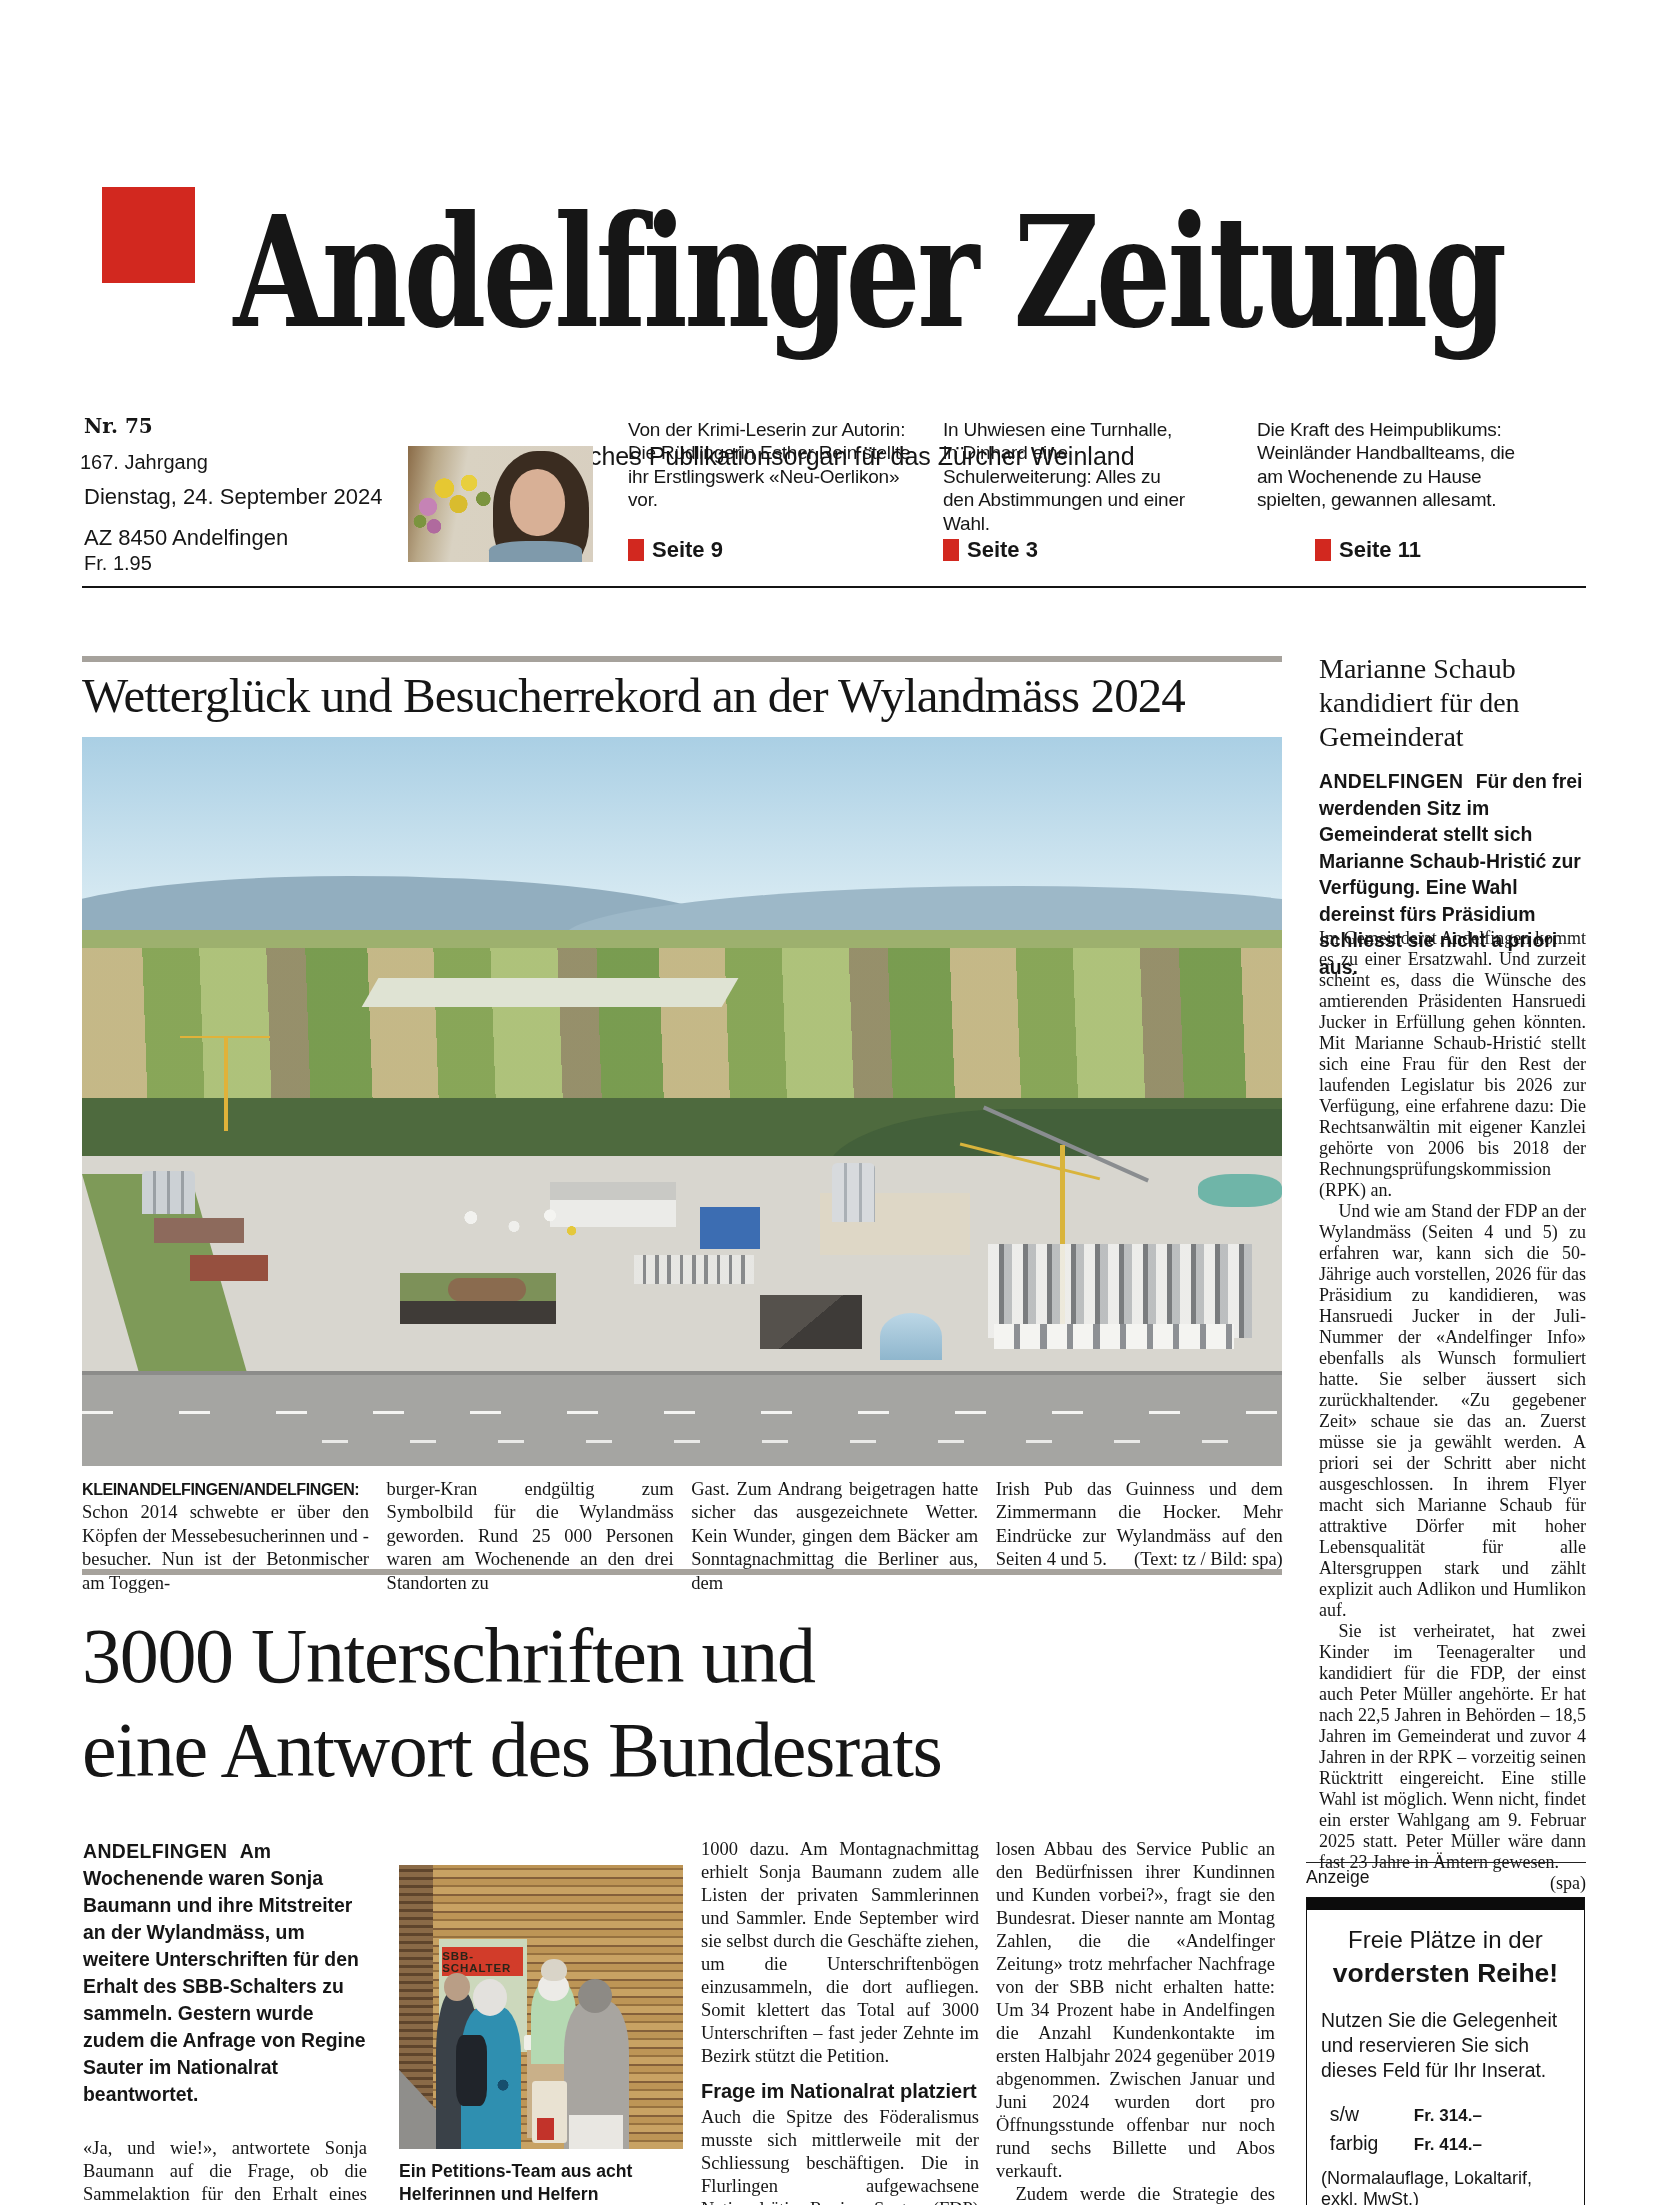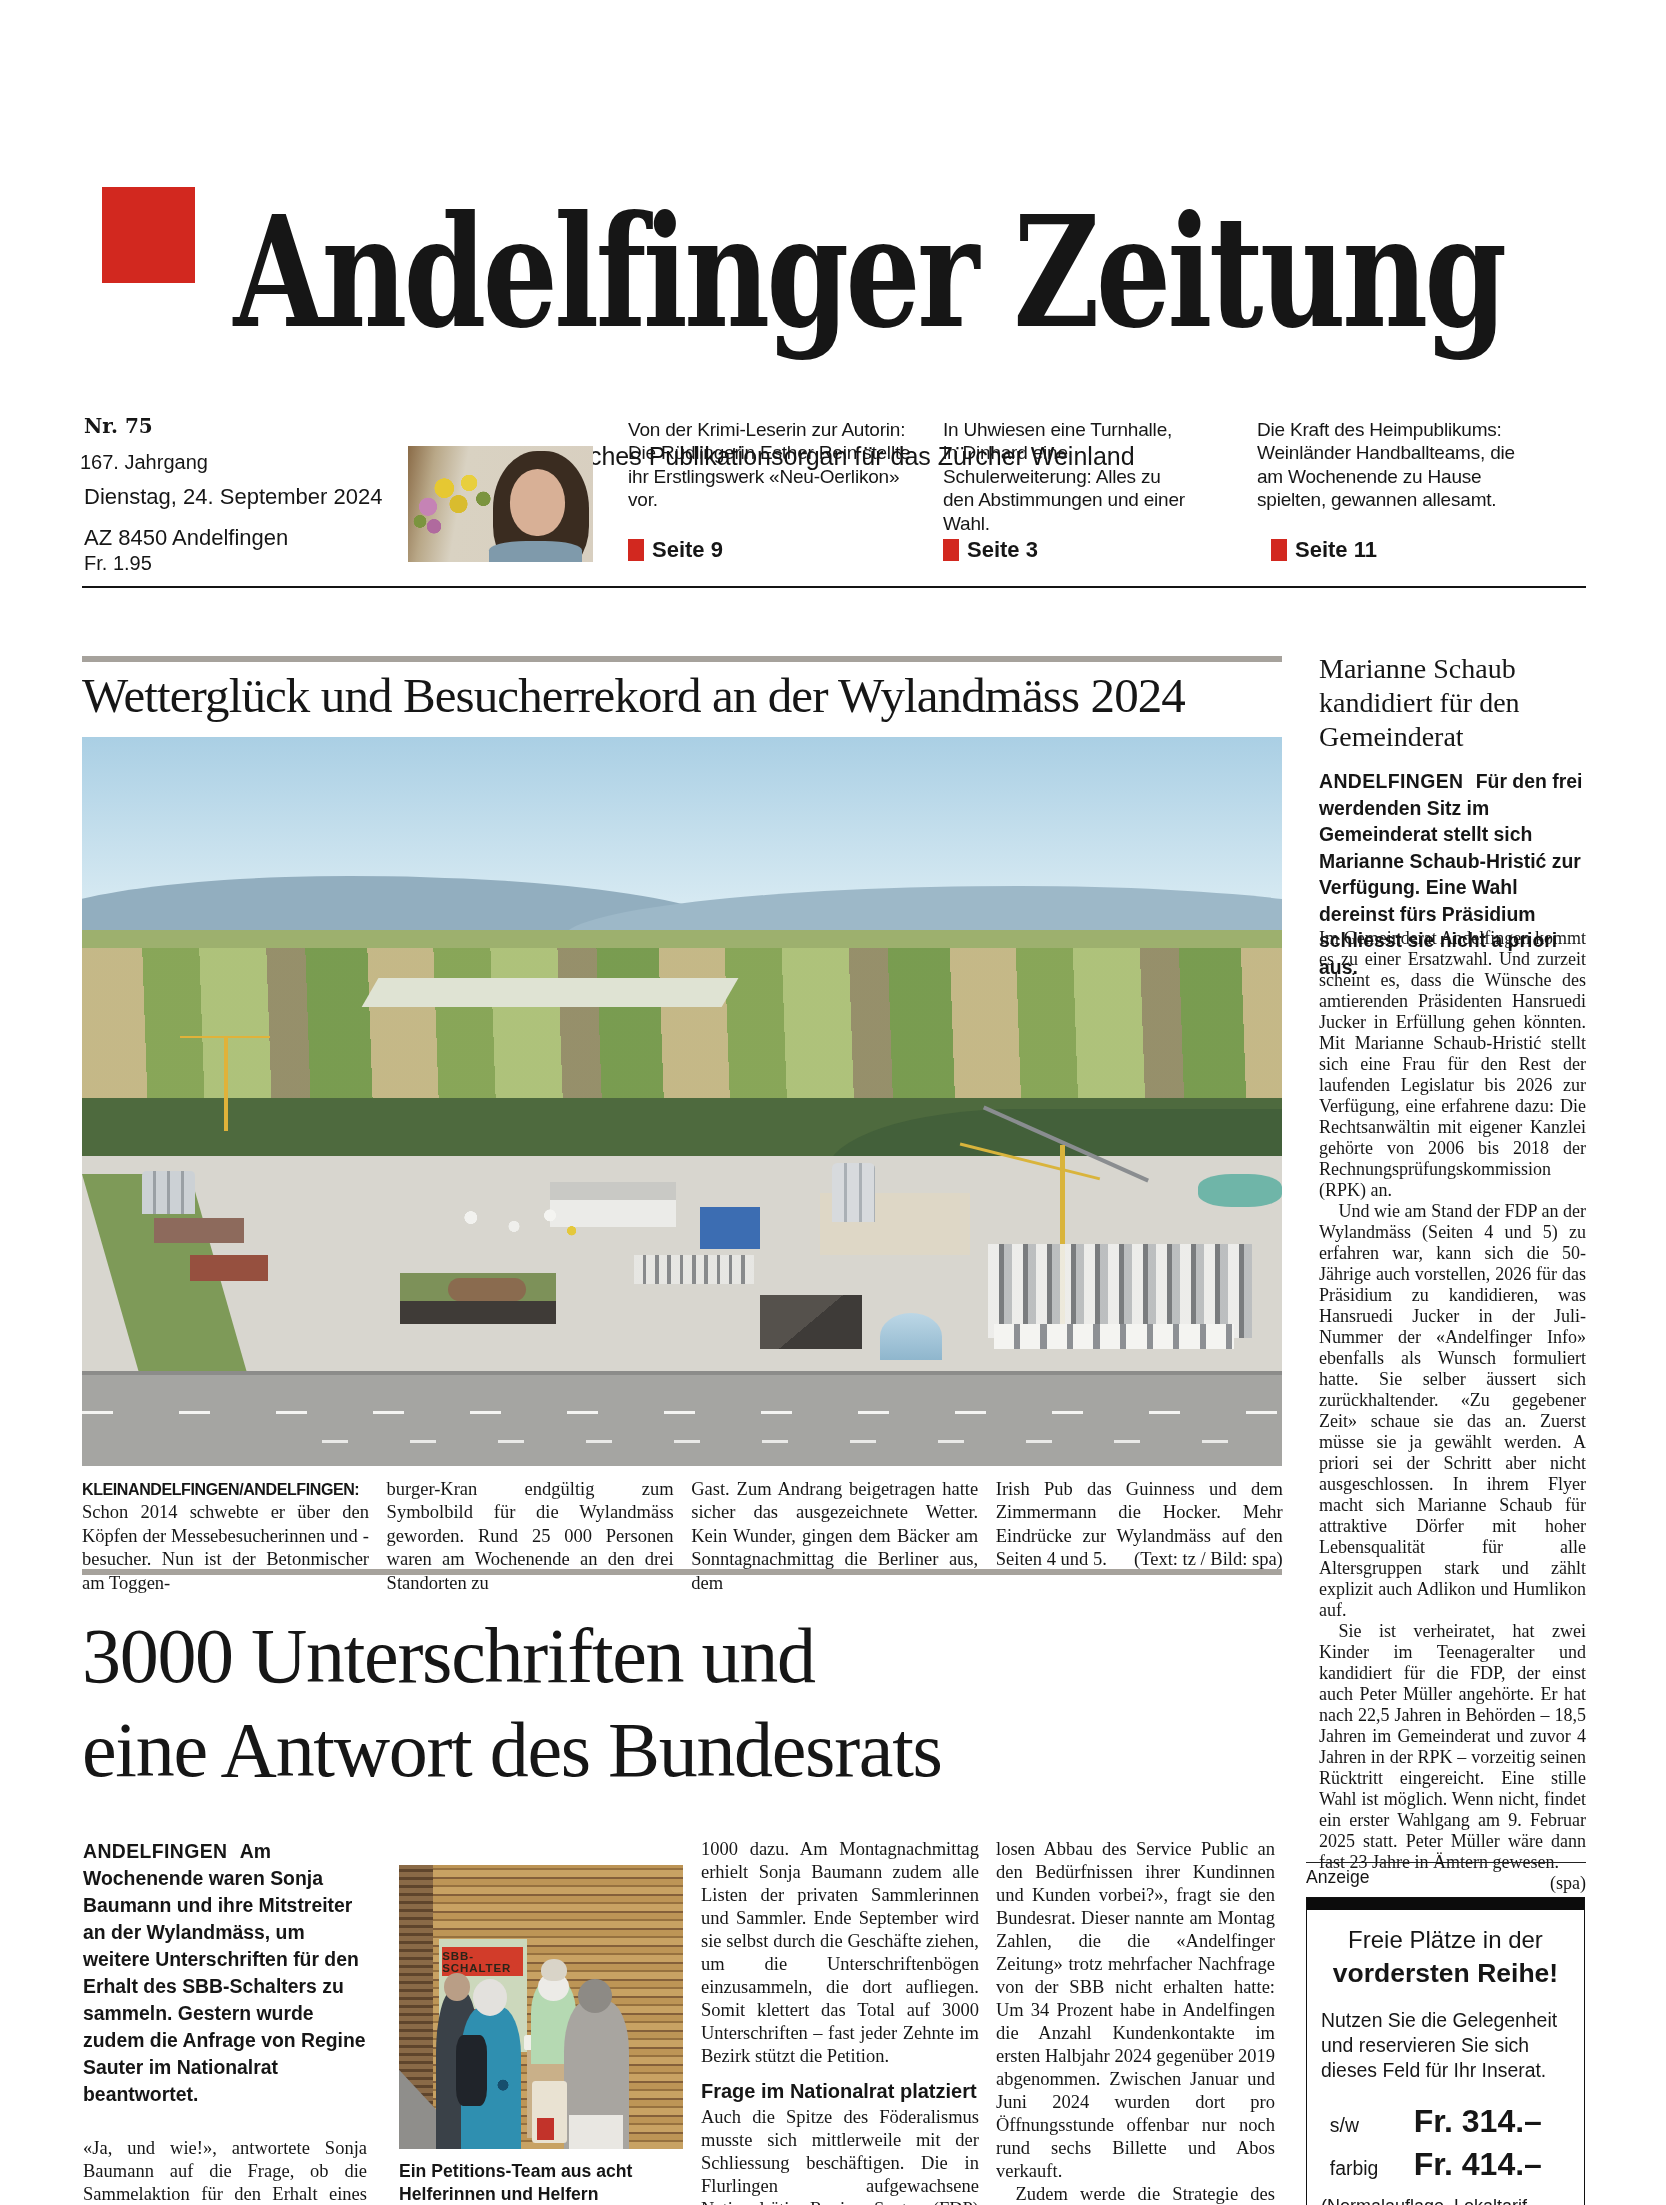--- a/index.html
+++ b/index.html
@@ -61,21 +61,21 @@
   .ad-label{left:1306px;top:1867px;font-size:17.6px;}
   .ad-box{left:1306px;top:1897px;width:277px;height:351px;border:1.3px solid #111;box-sizing:content-box;}
   .ad-bar{height:11.5px;background:#0c0c0c;}
   .ad-inner{padding:12.3px 14px;font-family:"Liberation Sans",sans-serif;}
   .ad-t1{font-size:24px;text-align:center;margin-top:4.4px;}
   .ad-t2{font-size:26.5px;font-weight:bold;text-align:center;margin-top:3.5px;}
   .ad-body{font-size:19.4px;line-height:25px;margin-top:19.4px;}
   .ad-prices{margin-top:20px;}
   .ad-price-row{display:flex;align-items:baseline;margin-top:6.2px;}
   .ad-price-lbl{font-size:19.4px;width:84px;padding-left:8.8px;}
-  .ad-price-val{font-size:32px;font-weight:bold;}
+  .ad-price-val{font-size:17px;font-weight:bold;}
   .ad-note{font-size:18px;margin-top:13.2px;}
 
   :root{--red:#d2281f;}
 </style>
 </head>
 <body>
 
 <div id="page">
 
   <div class="abs logo-sq"></div>
@@ -101,21 +101,21 @@
   <div class="abs teaser sans" style="left:1257px;width:277px;">Die Kraft des Heimpublikums: Weinländer Handballteams, die am Wochenende zu Hause spielten, gewannen allesamt.</div>
 
   <div class="abs seite-row sans" style="left:628px;">
     <span class="seite-sq"></span>
     <span class="seite-lbl">Seite 9</span>
   </div>
   <div class="abs seite-row sans" style="left:943px;">
     <span class="seite-sq"></span>
     <span class="seite-lbl">Seite 3</span>
   </div>
-  <div class="abs seite-row sans" style="left:1271px;text-align:right;">
+  <div class="abs seite-row sans" style="left:1315px;text-align:right;">
     <span class="seite-sq"></span>
     <span class="seite-lbl">Seite 11</span>
   </div>
 
   <div class="abs header-rule"></div>
 
   <div class="abs rule-gray" style="top:656px;"></div>
   <div class="abs headline1">Wetterglück und Besucherrekord an der Wylandmäss 2024</div>
 
   <div class="abs photo-main">

